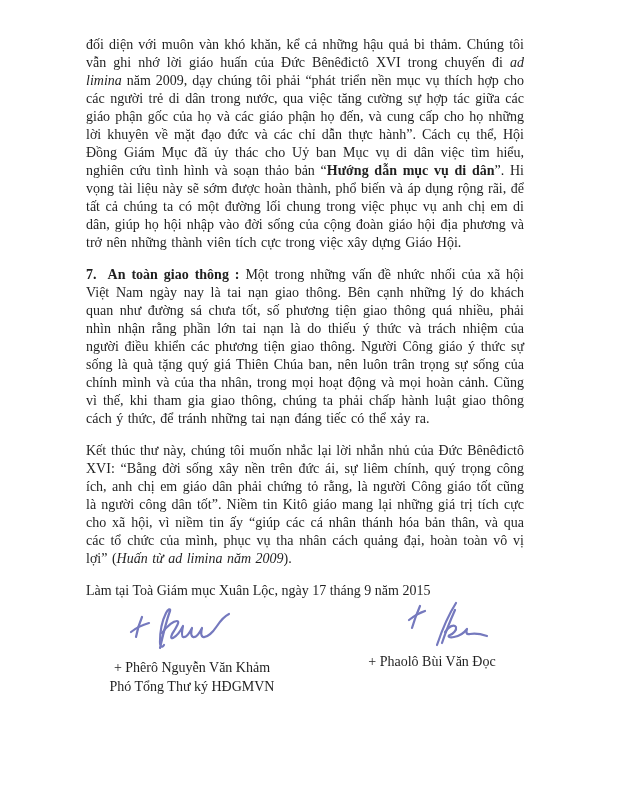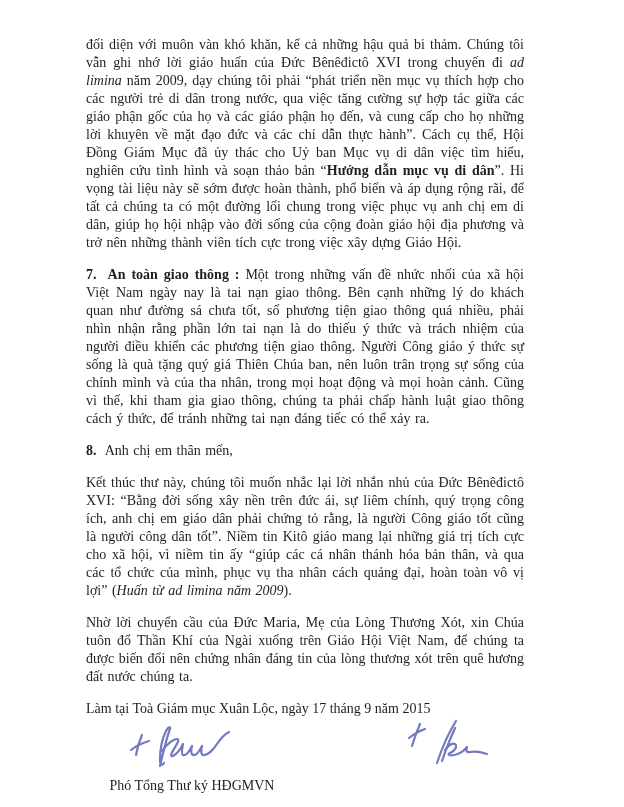--- a/index.html
+++ b/index.html
@@ -62,49 +62,49 @@
 </style>
 </head>
 <body>
 
 <div class="page">
 
   <p class="para"><span>đối diện với muôn vàn khó khăn, kể cả những hậu quả bi thảm. Chúng tôi vẫn ghi nhớ lời giáo huấn của Đức Bênêđictô XVI trong chuyến đi </span><span class="seg-italic">ad limina</span><span> năm 2009, dạy chúng tôi phải “phát triển nền mục vụ thích hợp cho các người trẻ di dân trong nước, qua việc tăng cường sự hợp tác giữa các giáo phận gốc của họ và các giáo phận họ đến, và cung cấp cho họ những lời khuyên về mặt đạo đức và các chỉ dẫn thực hành”. Cách cụ thể, Hội Đồng Giám Mục đã ủy thác cho Uỷ ban Mục vụ di dân việc tìm hiểu, nghiên cứu tình hình và soạn thảo bản “</span><span class="seg-bold">Hướng dẫn mục vụ di dân</span><span>”. Hi vọng tài liệu này sẽ sớm được hoàn thành, phổ biến và áp dụng rộng rãi, để tất cả chúng ta có một đường lối chung trong việc phục vụ anh chị em di dân, giúp họ hội nhập vào đời sống của cộng đoàn giáo hội địa phương và trở nên những thành viên tích cực trong việc xây dựng Giáo Hội.</span></p>
 
   <p class="para"><span class="seg-bold">7.&nbsp; An toàn giao thông :</span><span> Một trong những vấn đề nhức nhối của xã hội Việt Nam ngày nay là tai nạn giao thông. Bên cạnh những lý do khách quan như đường sá chưa tốt, số phương tiện giao thông quá nhiều, phải nhìn nhận rằng phần lớn tai nạn là do thiếu ý thức và trách nhiệm của người điều khiển các phương tiện giao thông. Người Công giáo ý thức sự sống là quà tặng quý giá Thiên Chúa ban, nên luôn trân trọng sự sống của chính mình và của tha nhân, trong mọi hoạt động và mọi hoàn cảnh. Cũng vì thế, khi tham gia giao thông, chúng ta phải chấp hành luật giao thông cách ý thức, để tránh những tai nạn đáng tiếc có thể xảy ra.</span></p>
 
-  <p class="para"><span class="seg-bold">8.</span><span>&nbsp; Anh chị em thân mến,</span></p>
 
   <p class="para"><span>Kết thúc thư này, chúng tôi muốn nhắc lại lời nhắn nhủ của Đức Bênêđictô XVI: “Bằng đời sống xây nền trên đức ái, sự liêm chính, quý trọng công ích, anh chị em giáo dân phải chứng tỏ rằng, là người Công giáo tốt cũng là người công dân tốt”. Niềm tin Kitô giáo mang lại những giá trị tích cực cho xã hội, vì niềm tin ấy “giúp các cá nhân thánh hóa bản thân, và qua các tổ chức của mình, phục vụ tha nhân cách quảng đại, hoàn toàn vô vị lợi” (</span><span class="seg-italic">Huấn từ ad limina năm 2009</span><span>).</span></p>
 
-  <p class="para"><span>Nhờ lời chuyển cầu của Đức Maria, Mẹ của Lòng Thương Xót, xin Chúa tuôn đổ Thần Khí của Ngài xuống trên Giáo Hội Việt Nam, để chúng ta được biến đổi nên chứng nhân đáng tin của lòng thương xót trên quê hương đất nước chúng ta.</span></p>
 
   <p class="date-line">Làm tại Toà Giám mục Xuân Lộc, ngày 17 tháng 9 năm 2015</p>
 
   <div class="sig-row">
 
     <div class="sig-block">
       <svg class="sig-scribble sig-left-scribble" width="122" height="52" viewBox="0 0 122 52">
         <g fill="none" stroke="#7579be" stroke-width="2.2" stroke-linecap="round" stroke-linejoin="round">
           <path d="M7 28 C12 24 18 21 25 19"></path>
           <path d="M18 13 C15 20 13 27 12 33"></path>
           <path d="M36 44 C39 31 43 15 46 7 C47 4 44 5 42 9 C38 17 36 29 36 38 C36 43 38 44 40 41"></path>
           <path d="M38 29 C44 21 50 17 53 17 C56 17 53 22 50 27 C47 31 46 35 49 34 C53 32 57 26 59 22 C58 27 57 32 59 33 C62 34 66 28 68 24 C67 28 67 32 69 33 C72 34 76 28 78 24 C77 28 77 32 79 33 C83 34 89 28 93 22 C97 16 101 12 105 10"></path>
         </g>
       </svg>
+      <div class="sig-name">+ Phêrô Nguyễn Văn Khảm</div>
       <div class="sig-title">Phó Tổng Thư ký HĐGMVN</div>
     </div>
 
     <div class="sig-block">
       <svg class="sig-scribble sig-right-scribble" width="96" height="52" viewBox="0 0 96 52">
         <g fill="none" stroke="#7579be" stroke-width="2.2" stroke-linecap="round" stroke-linejoin="round">
           <path d="M10 22 C15 18 20 15 26 13"></path>
           <path d="M21 8 C18 15 15 23 13 30"></path>
           <path d="M38 47 C43 32 50 16 57 5"></path>
           <path d="M43 45 C47 33 52 21 56 12"></path>
           <path d="M46 34 C50 28 55 26 57 29 C58 32 54 36 51 37 C48 38 50 40 55 39 C61 38 65 35 68 31 C67 34 67 37 71 36 C76 35 82 36 88 38"></path>
         </g>
       </svg>
+      <div class="sig-name">+ Phaolô Bùi Văn Đọc</div>
     </div>
 
   </div>
 
 </div>
 
 </body></html>

